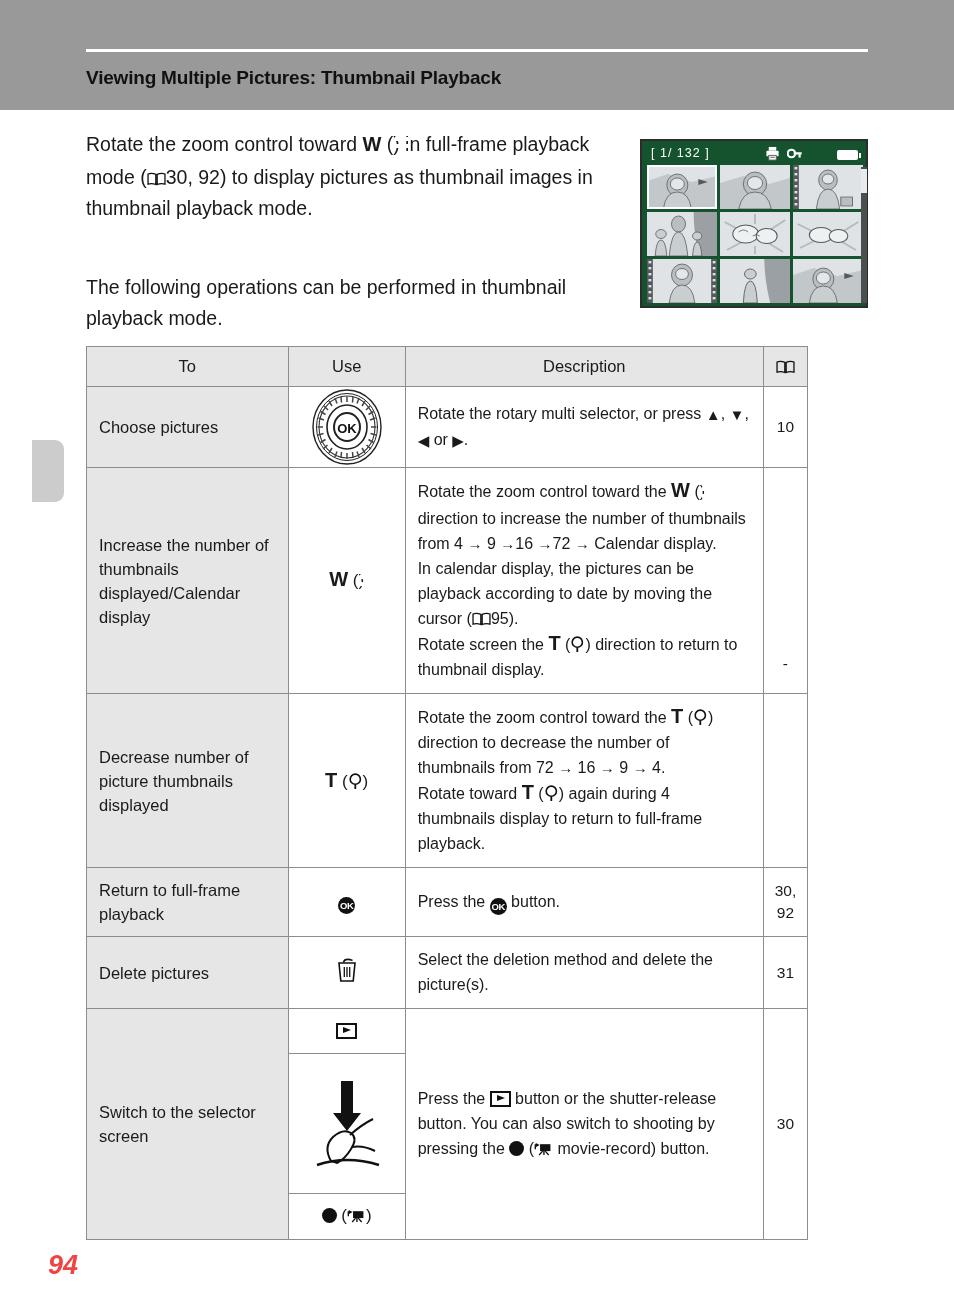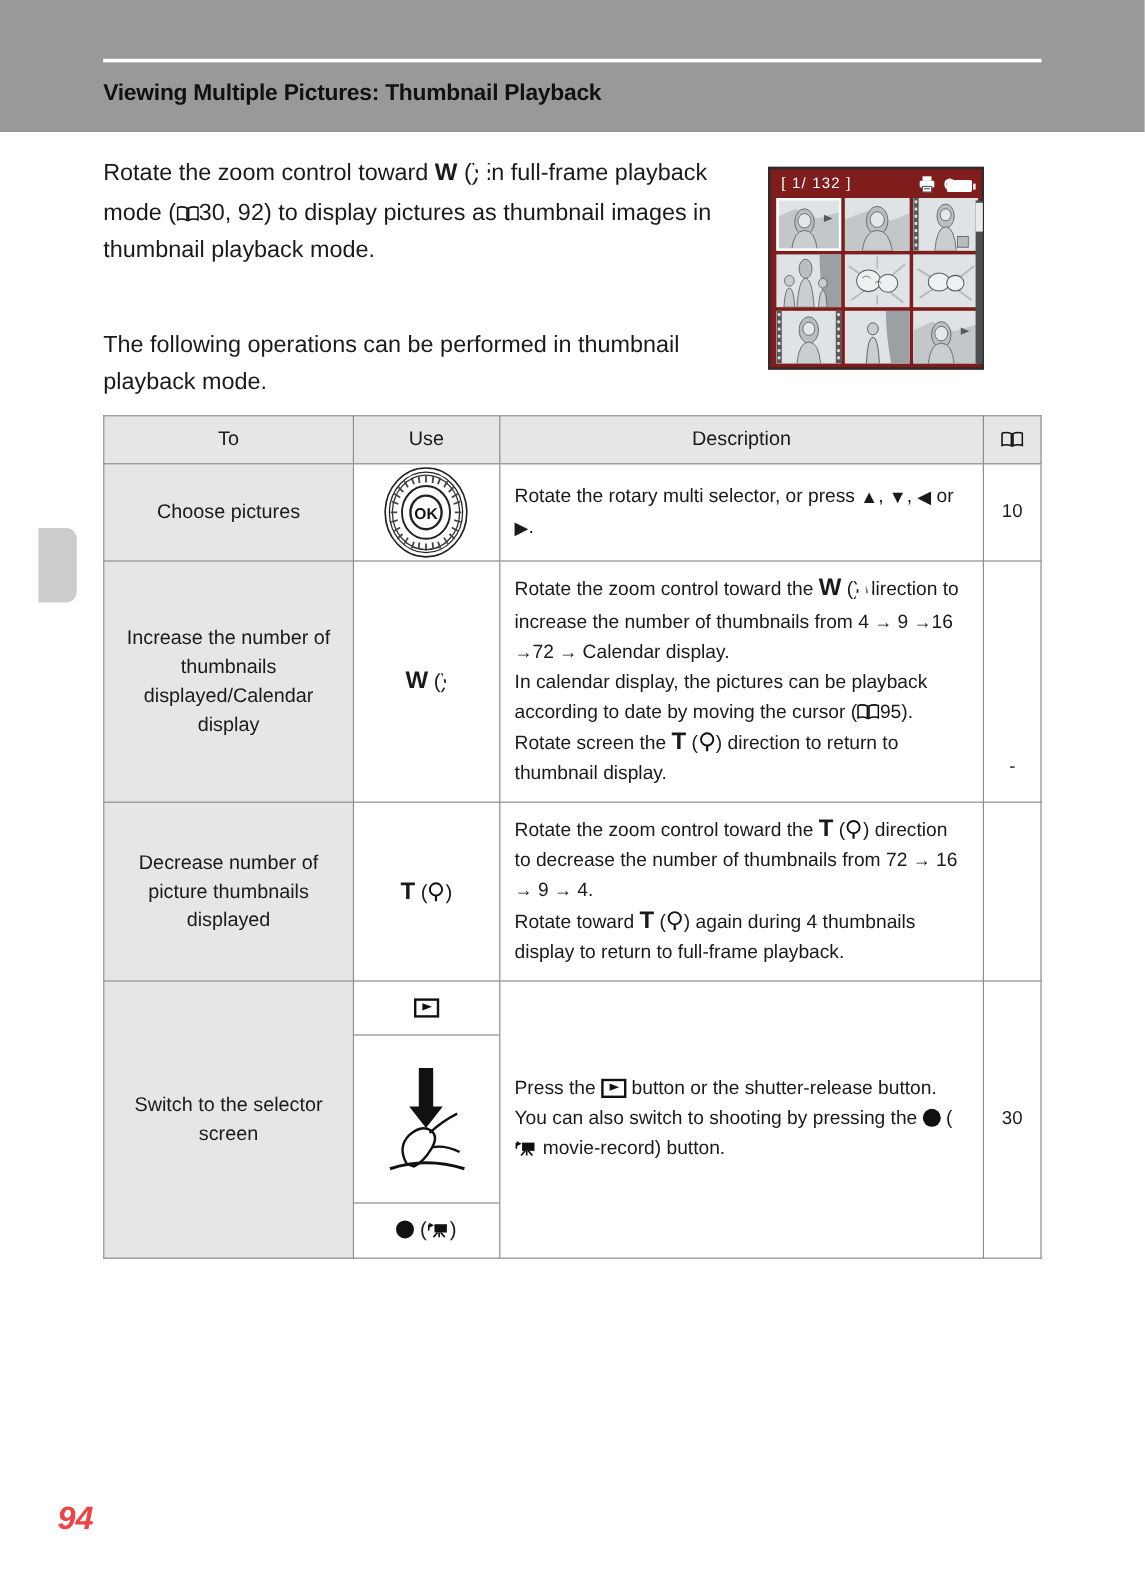--- a/index.html
+++ b/index.html
@@ -87,22 +87,22 @@
     background:#111; vertical-align:-2px;
   }
   
   .ic-movie { width:19px; height:15px; vertical-align:-2px; }
   
   .arrw { font-size:15px; vertical-align:0px; }
   .tri { font-size:15px; vertical-align:-1px; }
 
   
   .lcd {
-    position:absolute; left:640px; top:139px; width:180px; height:169px;
-    background:#7f1d1d; border:2px solid #2c2c2c;
+    position:absolute; left:640px; top:139px; width:228px; height:169px;
+    background:#14532d; border:2px solid #2c2c2c;
     padding:4px 3px 5px 5px;
   }
   .lcd-topbar {
     height:20px; position:relative; color:#fff;
   }
   .lcd-count {
     position:absolute; left:4px; top:1px; font-size:12.5px; color:#fff;
     letter-spacing:1px; font-family:"Liberation Sans", sans-serif;
   }
   .lcd-print { position:absolute; left:118px; top:1px; width:15px; height:15px; }
@@ -123,37 +123,37 @@
     position:absolute; right:-1px; top:26px; width:6px; height:136px;
     background:#4a4f52;
   }
   .scroll-thumb{
     position:absolute; right:-1px; top:28px; width:6px; height:24px;
     background:#e8ebec;
   }
 
   
   .tbl {
-    position:absolute; left:86px; top:346px; width:782px;
+    position:absolute; left:86px; top:346px; width:722px;
     border-collapse:collapse; font-size:15px;
   }
   .tbl td, .tbl th {
     border:1px solid #8d8d8d; vertical-align:middle; padding:0;
   }
   .tbl thead th {
     background:#e6e6e6; height:40px; font-weight:normal; font-size:16.5px;
     text-align:center; color:#1a1a1a;
   }
   .c-to  { width:208px; }
   .c-use { width:122px; }
   .c-desc{ width:404px; }
   .c-ref { width:48px; }
 
   td.to-cell {
-    background:#e6e6e6; padding:10px 12px; font-size:16.5px; line-height:24px;text-align:center;
+    background:#e6e6e6; padding:10px 12px; font-size:16.5px; line-height:24px;
   }
   td.use-cell { text-align:center; background:#fff; font-size:17px; }
   td.desc-cell{ background:#fff; padding:10px 12px 11px 12px;
                 font-size:16px; line-height:25px; }
   td.ref-cell { background:#fff; text-align:center; font-size:15.5px;
                 line-height:22px; }
 
   .dial { width:74px; height:80px; display:block; margin:0 auto; }
   .hand { width:88px; height:96px; display:block; margin:0 auto; }
 
@@ -430,21 +430,48 @@
             <path d="M7.3 11.3 L7.3 16" stroke="#111" stroke-width="1.8"></path>
           </svg><span>) direction to decrease the number of thumbnails from 72 </span><span class="arrw">→</span> <span>16 </span><span class="arrw">→</span> <span>9 </span><span class="arrw">→</span> <span>4.</span><br>
         <span>Rotate toward </span><span class="letterT">T</span> (<svg class="ic-mag" viewBox="0 0 15 17">
             <circle cx="7.3" cy="6.2" r="5.1" fill="none" stroke="#111" stroke-width="1.6"></circle>
             <path d="M7.3 11.3 L7.3 16" stroke="#111" stroke-width="1.8"></path>
           </svg><span>) again during 4 thumbnails display to return to full-frame playback.</span>
       </td>
       <td class="ref-cell"></td>
     </tr>
 
-
+    <tr>
+      <td class="to-cell">Return to full-frame playback</td>
+      <td class="use-cell" style="padding:14px 0;">
+        <span class="ic-ok">OK</span>
+      </td>
+      <td class="desc-cell">
+        <span>Press the </span><span class="ic-ok">OK</span><span> button.</span>
+      </td>
+      <td class="ref-cell" style="white-space:pre-line;">30,
+92</td>
+    </tr>
+
+    <tr>
+      <td class="to-cell">Delete pictures</td>
+      <td class="use-cell" style="padding:12px 0;">
+        <svg width="22" height="26" viewBox="0 0 22 26">
+          <path d="M3 6 L19 6 L17.2 24 L4.8 24 Z" fill="none" stroke="#111" stroke-width="1.6"></path>
+          <path d="M7.5 5.2 Q8.5 1.5 14 2.6 L16.5 3.4" fill="none" stroke="#111" stroke-width="1.6"></path>
+          <g stroke="#111" stroke-width="1.3">
+              <path d="M8.3 10 L8.3 20"></path>
+              <path d="M11 10 L11 20"></path>
+              <path d="M13.7 10 L13.7 20"></path>
+            </g>
+        </svg>
+      </td>
+      <td class="desc-cell">Select the deletion method and delete the picture(s).</td>
+      <td class="ref-cell">31</td>
+    </tr>
 
     <tr>
       <td class="to-cell">Switch to the selector screen</td>
       <td class="use-cell" style="padding:0;">
         <table class="sub-tbl">
           <tbody>
               <tr>
             <td style="height:44px;">
               <span class="ic-play"></span>
             </td>

